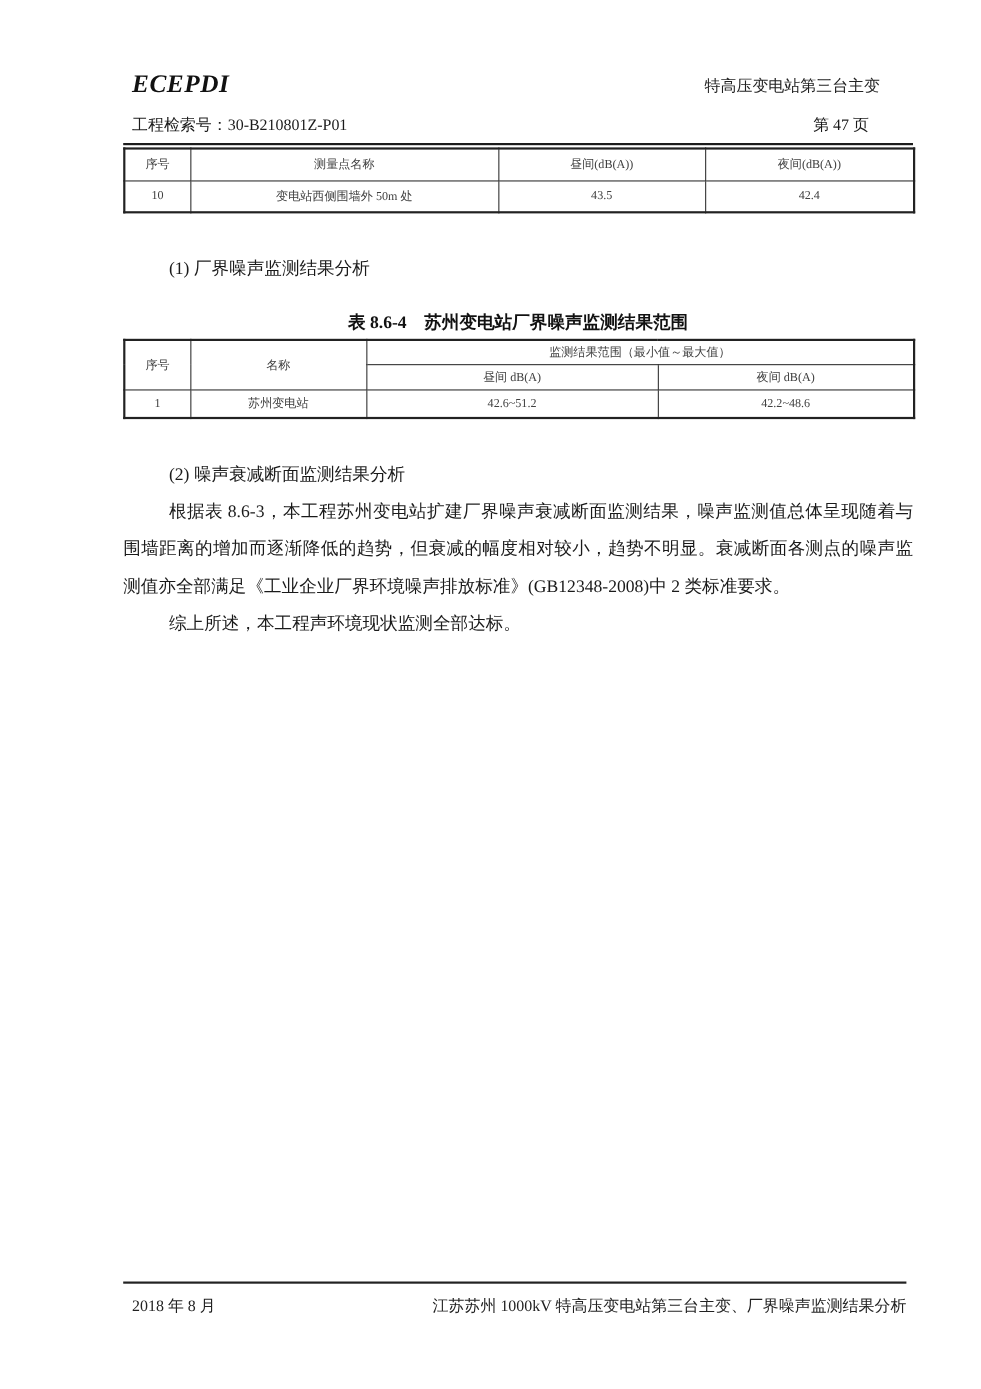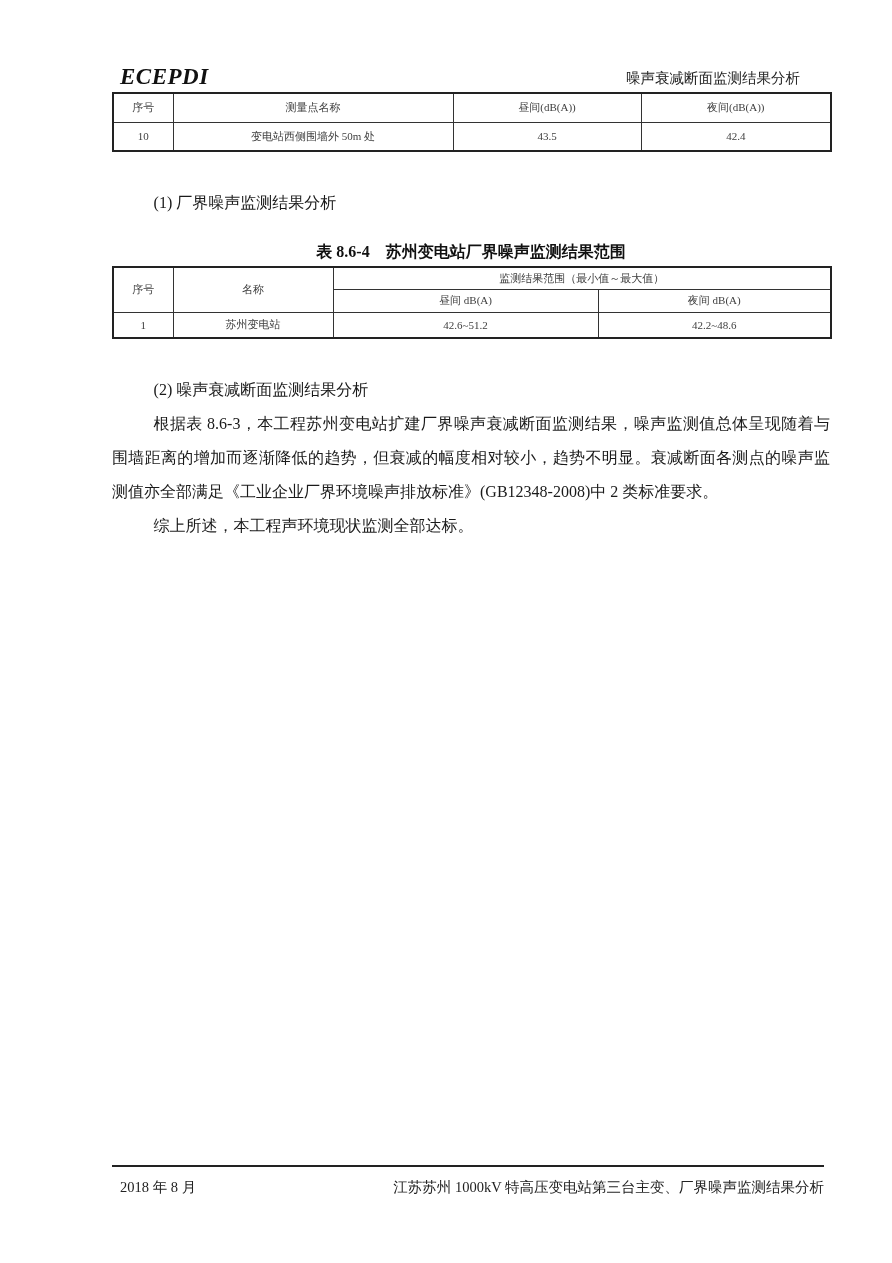--- a/index.html
+++ b/index.html
@@ -125,21 +125,25 @@
   }
   .footer-left { padding-left: 8px; }
 </style>
 </head>
 <body>
 
 <div class="page">
 
   <div class="hdr-logo-row">
     <div class="logo">ECEPDI</div>
-    <div class="report-title">噪声衰减断面监测结果分析</div>
+    <div class="report-title">特高压变电站第三台主变</div>
+  </div>
+  <div class="hdr-info-row">
+    <div class="doc-number">工程检索号：30-B210801Z-P01</div>
+    <div class="page-number">第 47 页</div>
   </div>
 
   <table class="t-cont">
     <colgroup>
       <col style="width:60px">
         <col style="width:280px">
         <col style="width:188px">
         <col style="width:190px">
     </colgroup>
     <tbody>

